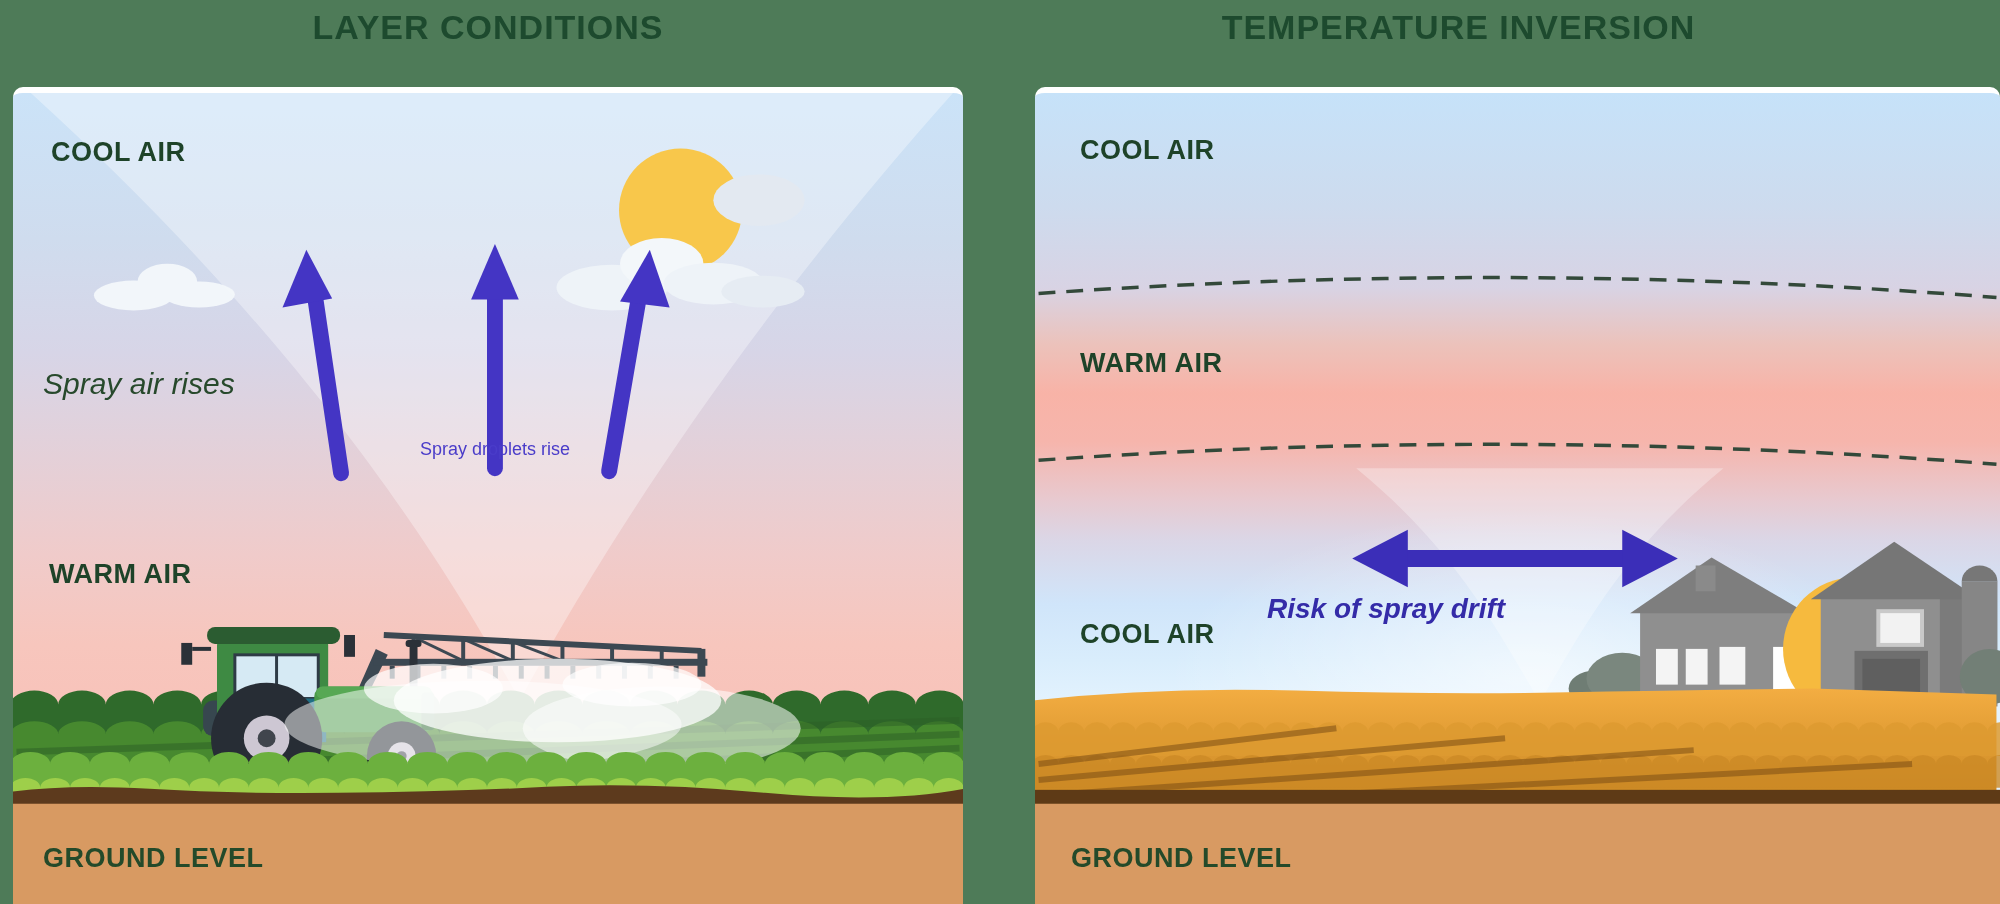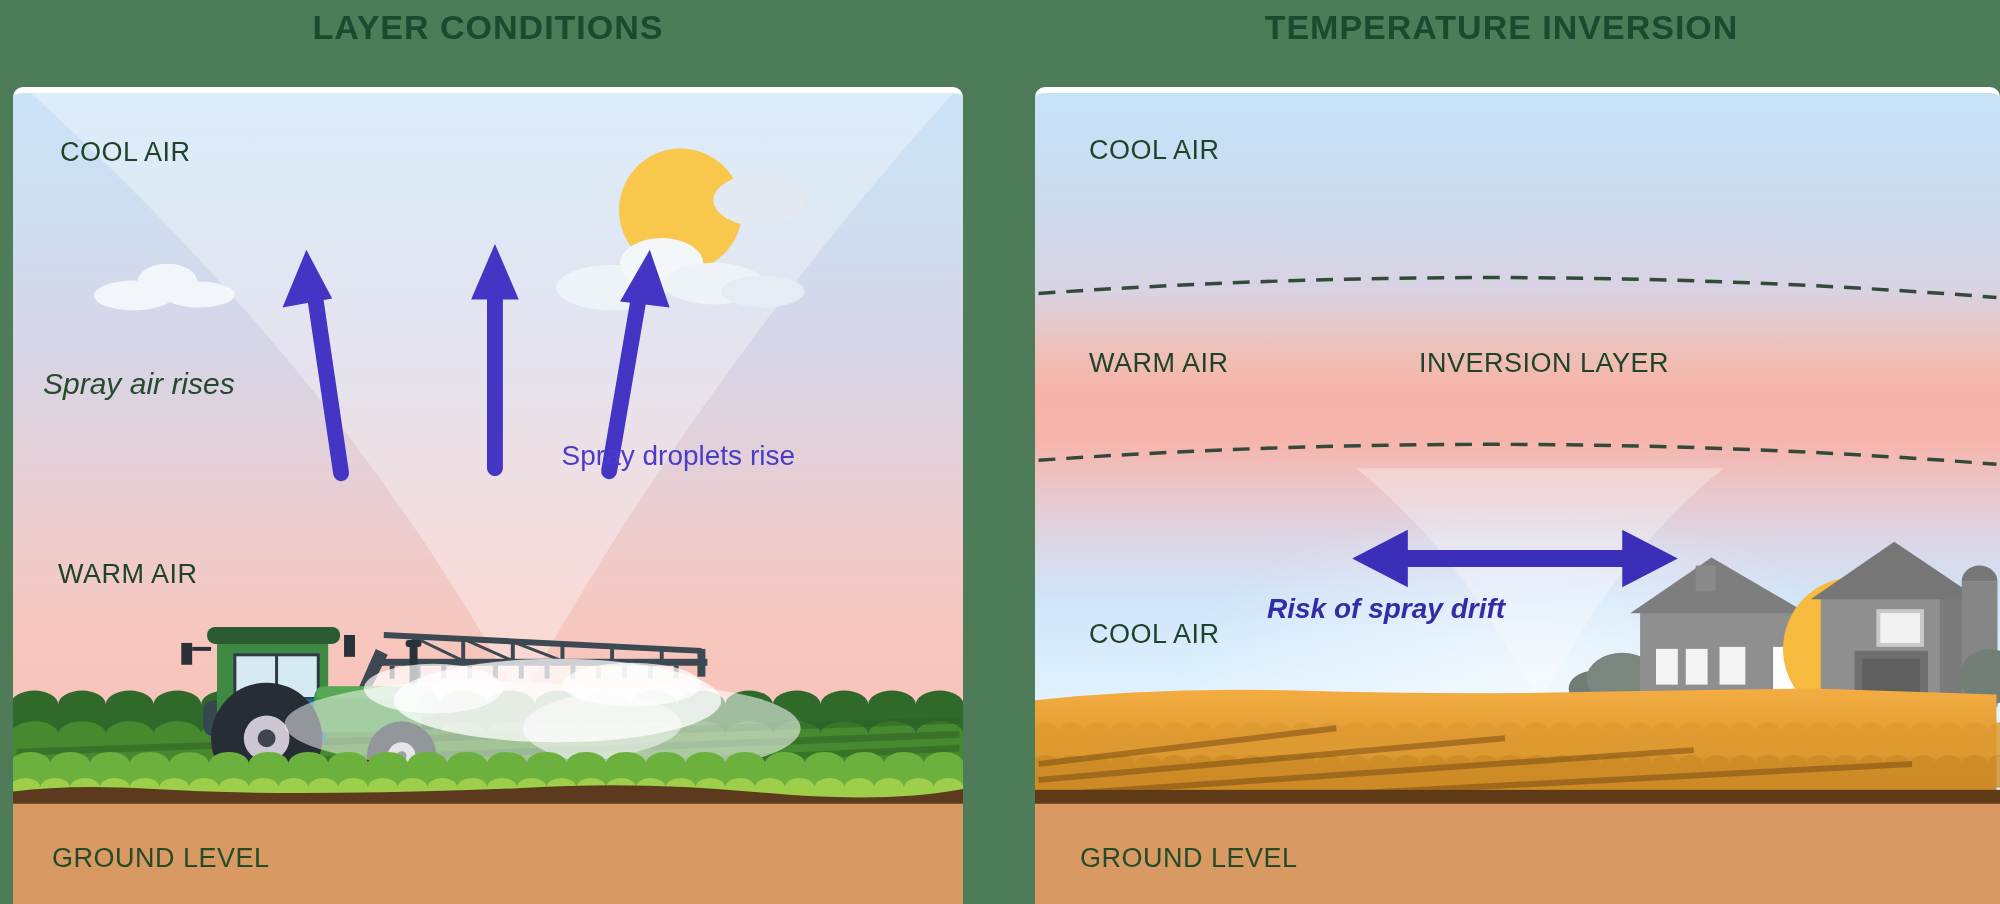--- a/index.html
+++ b/index.html
@@ -6,40 +6,40 @@
   body{
     width:2000px;height:904px;position:relative;overflow:hidden;
     background:#4e7b58;
     font-family:"Liberation Sans", sans-serif;
   }
   .panel-title{
     position:absolute;top:2px;height:50px;display:flex;align-items:center;justify-content:center;
     font-size:34px;font-weight:700;letter-spacing:1px;color:#1d4a2e;
   }
   #title-left{left:13px;width:950px;}
-  #title-right{left:1019px;width:965px;}
+  #title-right{left:976px;width:965px;}
   .panel{
     position:absolute;top:87px;height:817px;box-sizing:border-box;
     border-top:6px solid #ffffff;border-radius:10px 10px 0 0;overflow:hidden;
   }
   #panel-left{left:13px;width:950px;
     background:linear-gradient(180deg,#cbe3f8 0%,#cfdcee 18%,#d7d5e7 32%,#e4d0d8 45%,#f0cbca 57%,#f7c6bd 68%,#f8c3ba 76%,#f8c3ba 100%);
   }
   #panel-right{left:1035px;width:965px;
     background:linear-gradient(180deg,#c6e2f9 0%,#cddbee 14%,#d8d3e4 24%,#ecc2bb 31%,#f8b3a7 37%,#f6b5ac 43%,#e8c9cf 50%,#dbd6e6 55%,#d0e5fa 63%,#d9edfc 70%,#e4f3fe 76%,#e4f3fe 100%);
   }
   .scene{position:absolute;left:0;top:0;width:100%;height:100%;}
   .lbl{
-    position:absolute;font-weight:400;font-size:27px;color:#1e4329;letter-spacing:0.5px;white-space:nowrap;margin-left:9px;
+    position:absolute;font-weight:700;font-size:27px;color:#1e4329;letter-spacing:0.5px;white-space:nowrap;
   }
   .lbl-italic{
     position:absolute;font-style:italic;font-size:30px;color:#27492c;white-space:nowrap;font-weight:400;
   }
   .annot{
-    position:absolute;text-align:right;font-size:28px;color:#4a3cc9;line-height:1.2;white-space:nowrap;
+    position:absolute;text-align:center;font-size:18px;color:#4a3cc9;line-height:1.2;white-space:nowrap;
   }
   .annot-risk{
     position:absolute;font-size:28px;color:#342ba8;font-weight:700;font-style:italic;white-space:nowrap;
   }
   
   #l-cool{left:38px;top:44px;}
   #l-rises{left:30px;top:274px;}
   #l-warm{left:36px;top:466px;}
   #l-ground{left:30px;top:750px;color:#244a2a;}
   #l-spray{left:182px;top:346px;width:600px;}
@@ -259,17 +259,16 @@
 
     <g fill="#3b2eb8" stroke="#3b2eb8">
       <line x1="360" y1="469" x2="600" y2="469" stroke-width="17"></line>
       <polygon points="316,469 372,440 372,498" stroke="none"></polygon>
       <polygon points="644,469 588,440 588,498" stroke="none"></polygon>
     </g>
   </svg>
 
   <div class="lbl" id="r-cool-top">COOL AIR</div>
   <div class="lbl" id="r-warm">WARM AIR</div>
-  <div class="lbl" id="r-inversion">INVERSION LAYER</div>
   <div class="annot-risk" id="r-risk">Risk of spray drift</div>
   <div class="lbl" id="r-cool-bottom">COOL AIR</div>
   <div class="lbl" id="r-ground">GROUND LEVEL</div>
 </div>
 
 </body></html>

